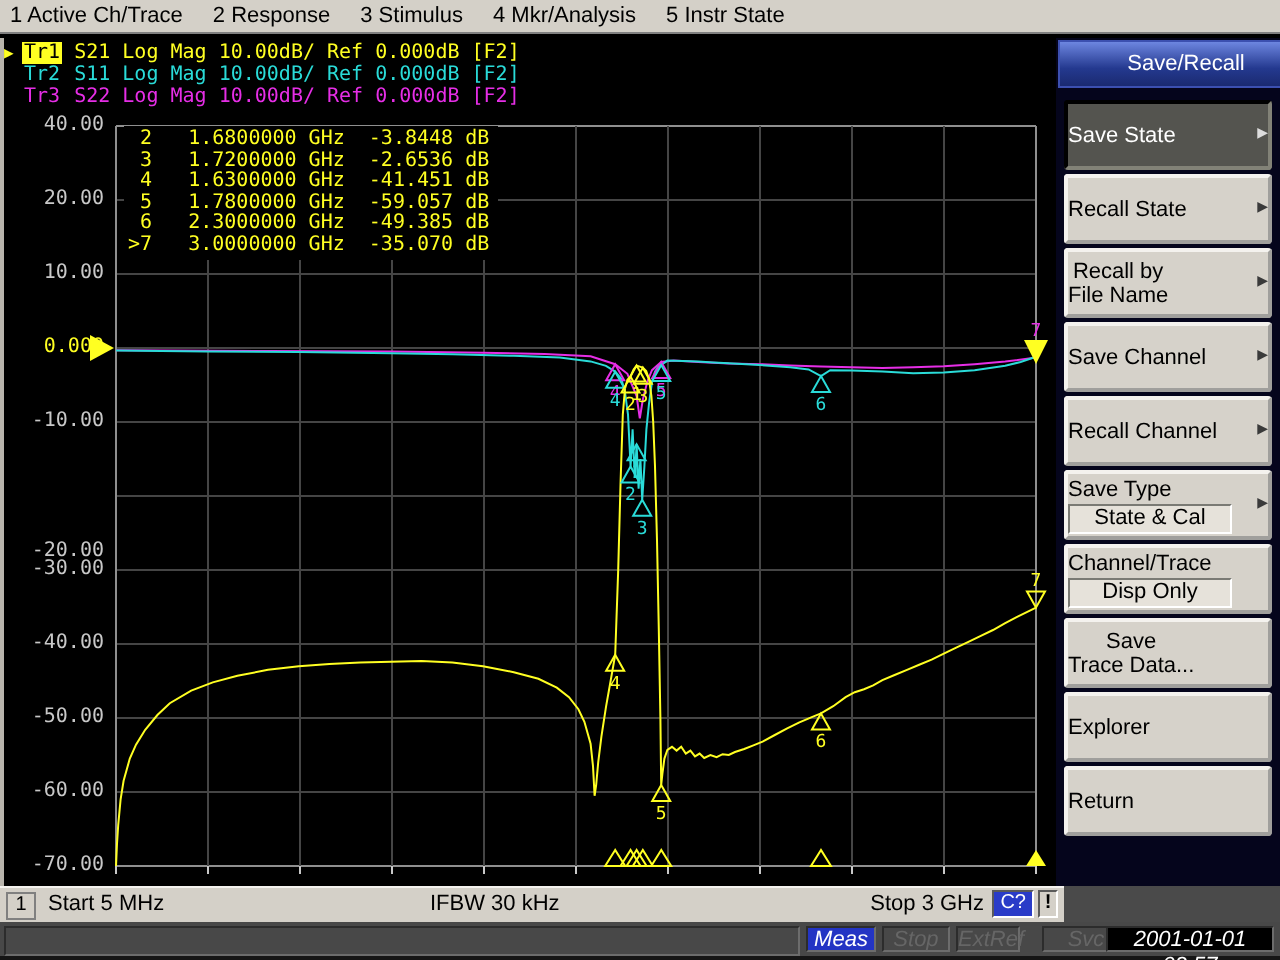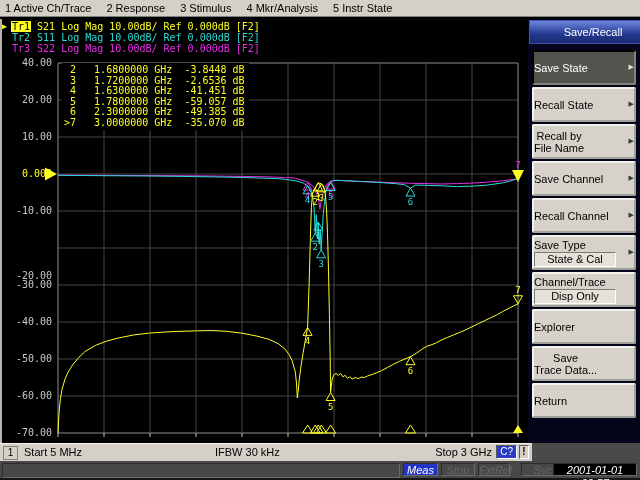--- a/index.html
+++ b/index.html
@@ -222,23 +222,23 @@
     <div id="softkey-title">Save/Recall</div>
     <div id="softkey-list">
         <div class="softkey pressed"><span>Save State</span><span class="sk-arrow">▶</span></div>
         <div class="softkey"><span>Recall State</span><span class="sk-arrow">▶</span></div>
         <div class="softkey"><span>Recall by
 File Name</span><span class="sk-arrow">▶</span></div>
         <div class="softkey"><span>Save Channel</span><span class="sk-arrow">▶</span></div>
         <div class="softkey"><span>Recall Channel</span><span class="sk-arrow">▶</span></div>
         <div class="softkey"><span>Save Type</span><span class="value-box">State &amp; Cal</span><span class="sk-arrow">▶</span></div>
         <div class="softkey"><span>Channel/Trace</span><span class="value-box">Disp Only</span></div>
-        <div class="softkey"><span>Explorer</span></div>
         <div class="softkey"><span>Save
 Trace Data...</span></div>
+        <div class="softkey"><span>Explorer</span></div>
         <div class="softkey"><span>Return</span></div>
       </div>
   </div>
 
   <div id="statusbar">
     <div id="sb-channel">1</div>
     <div id="sb-start">Start 5 MHz</div>
     <div id="sb-ifbw">IFBW 30 kHz</div>
     <div id="sb-stop">Stop 3 GHz</div>
     <div id="sb-cal">C?</div>

